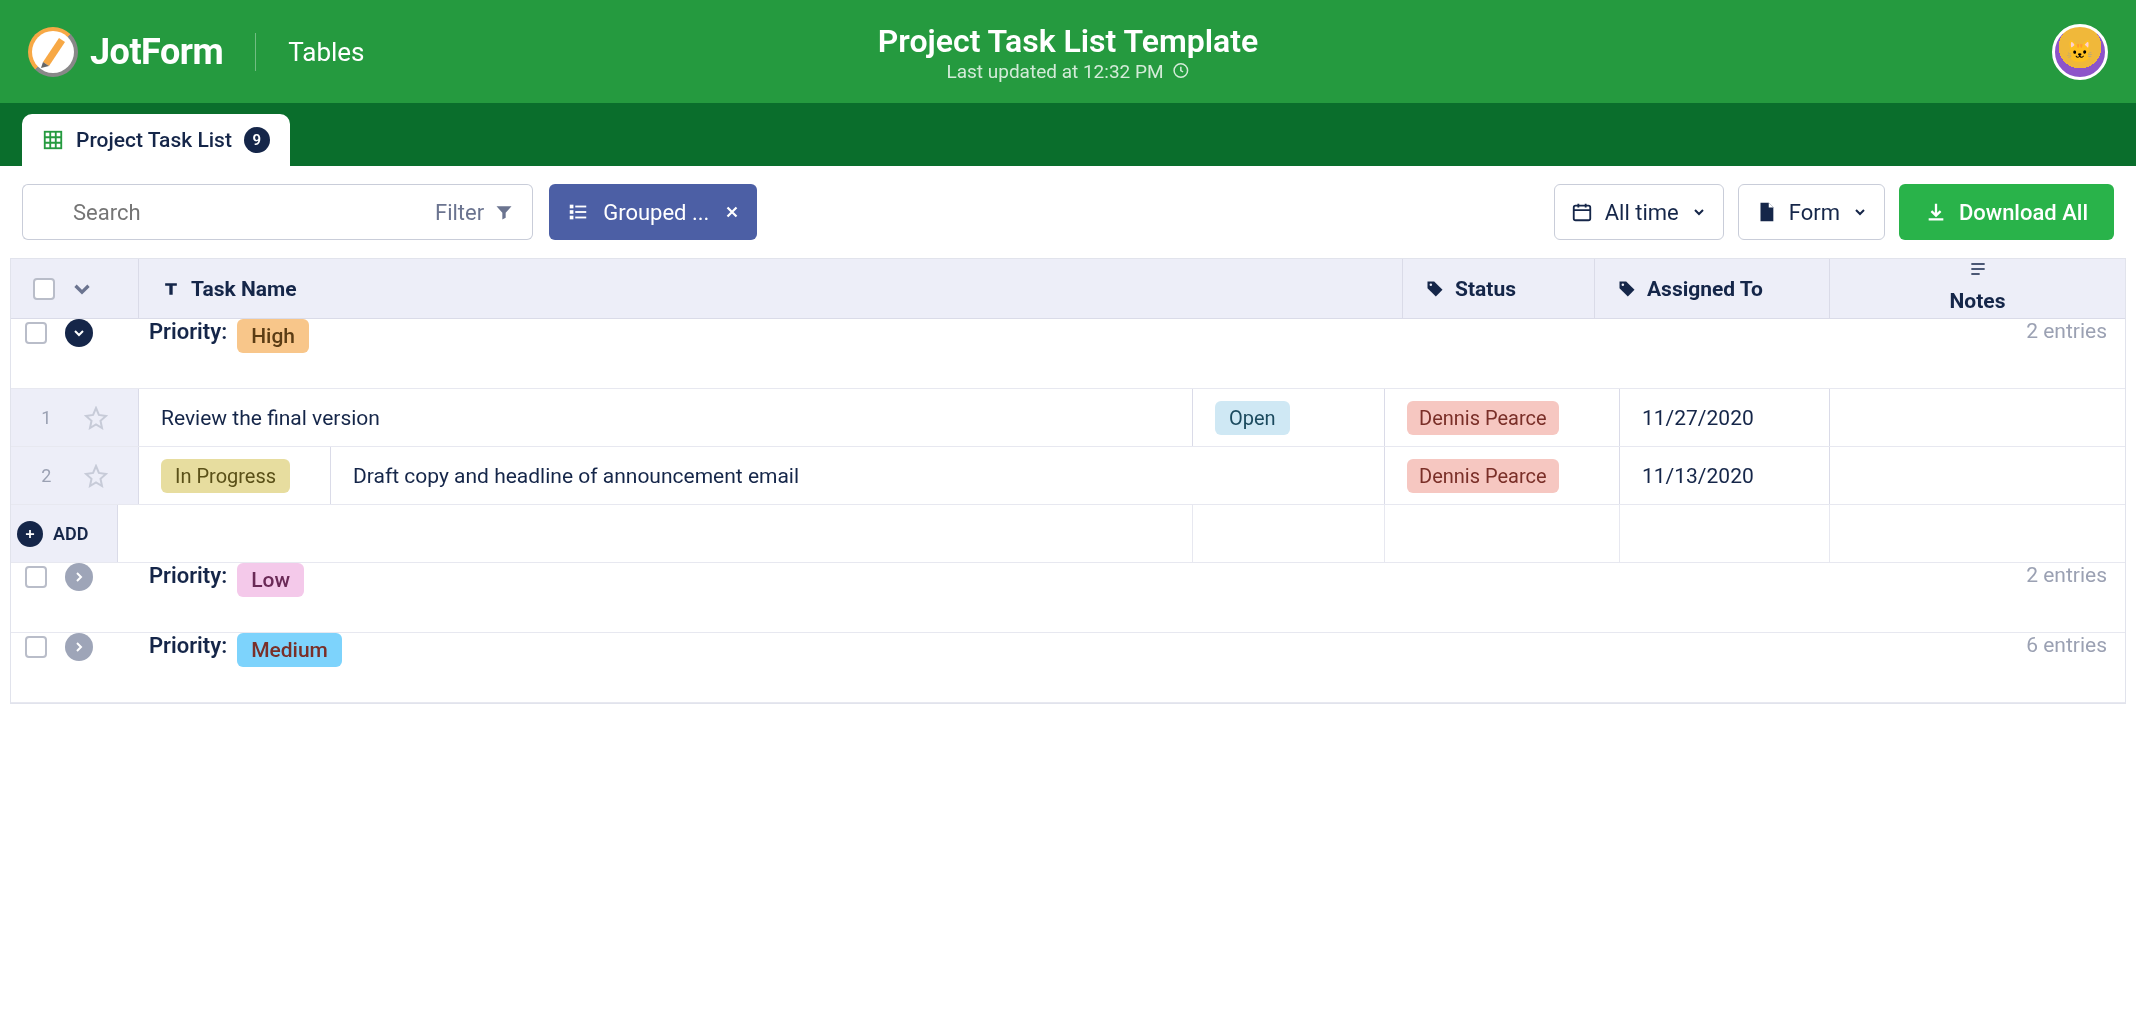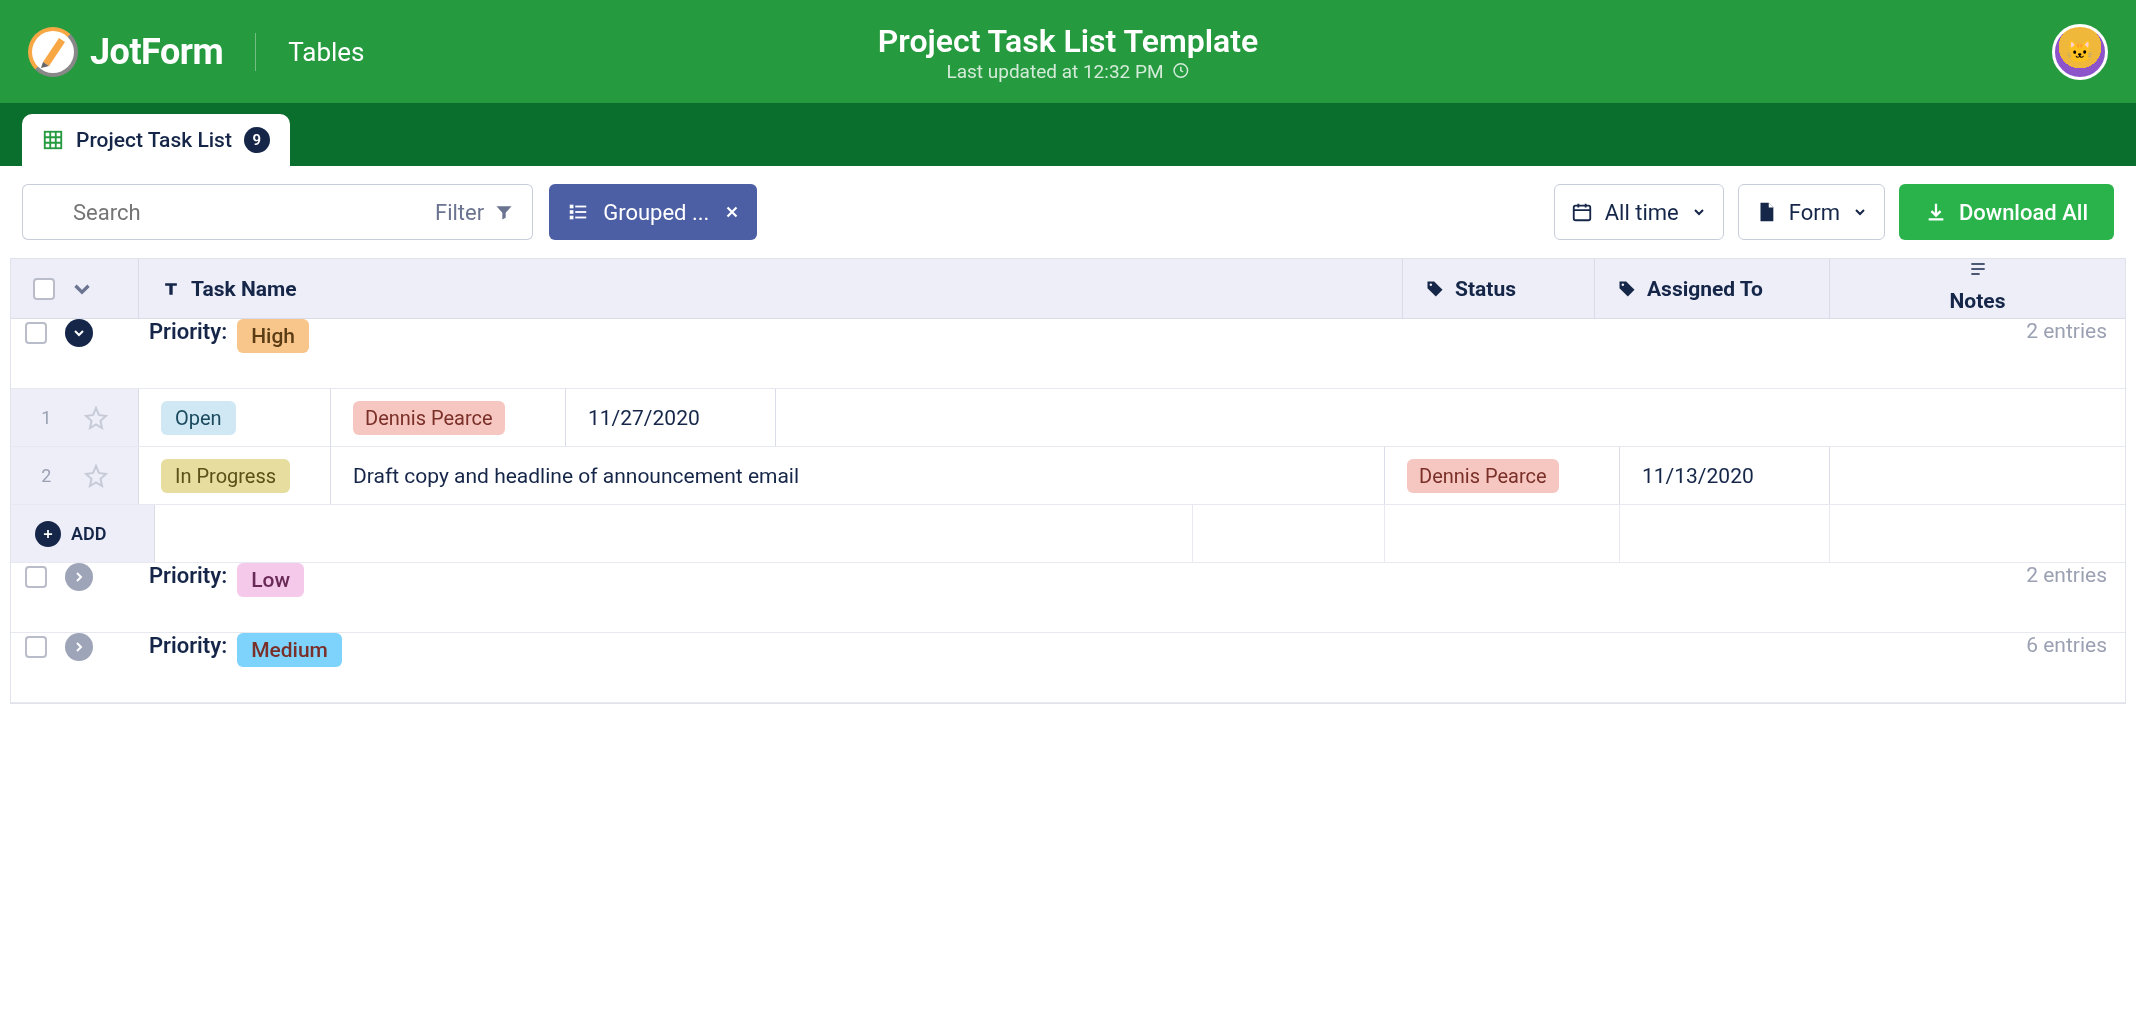--- a/index.html
+++ b/index.html
@@ -133,21 +133,21 @@
 .row-num-cell { width:128px; background:#edeef8; display:flex; align-items:center; justify-content:space-around; padding: 0 14px; border-right:1px solid #dadbe8; }
 .row-num { color:#9ba1b3; font-size:18px; }
 .star { width:24px; height:24px; color:#c7cbd8; cursor:pointer; }
 .cell { display:flex; align-items:center; padding:0 22px; font-size:21px; color:#152649; }
 .status-pill { border-radius:6px; padding:5px 14px; font-size:20px; }
 .pill-open { background:#cfe8f4; color:#1b4a5e; }
 .pill-progress { background:#e7dd9f; color:#5a5018; }
 .assignee-pill { background:#f6c7c1; color:#7a2f28; border-radius:6px; padding:5px 12px; font-size:20px; }
 
 .add-row { display:flex; height:58px; border-bottom:1px solid #e7e8f0; }
-.add-cell-first { width:144px; background:#edeef8; display:flex; align-items:center; padding-left:24px; gap:10px; border-right:1px solid #dadbe8; cursor:pointer; }
+.add-cell-first { width:107px; background:#edeef8; display:flex; align-items:center; padding-left:6px; gap:10px; border-right:1px solid #dadbe8; cursor:pointer; }
 .add-plus { width:26px; height:26px; border-radius:50%; background:#152649; display:flex; align-items:center; justify-content:center; }
 .add-plus svg { width:14px; height:14px; color:#fff; }
 .add-label { color:#152649; font-size:18px; font-weight:600; }
 .empty-cell { border-right:1px solid #e7e8f0; }
 </style>
 </head>
 <body>
 
 <div class="header">
   <div class="logo-block">
@@ -296,20 +296,21 @@
     <span class="priority-badge badge-high">High</span>
     <span class="entries">2 entries</span>
   </div>
       <div class="data-row">
         <div class="row-num-cell">
           <span class="row-num">1</span>
           <svg class="star" viewBox="0 0 24 24" fill="none" stroke="currentColor" stroke-width="2">
             <path d="M12 2l2.9 6.9L22 10l-5.5 4.8L18 22l-6-3.6L6 22l1.5-7.2L2 10l7.1-1.1z"></path>
           </svg>
         </div>
+        <div class="cell col-task">Review the final version</div>
         <div class="cell col-status">
           <span class="status-pill pill-open">Open</span>
         </div>
         <div class="cell col-assigned">
           <span class="assignee-pill">Dennis Pearce</span>
         </div>
         <div class="cell col-due">11/27/2020</div>
         <div class="cell col-notes"></div>
       </div>
       <div class="data-row">

